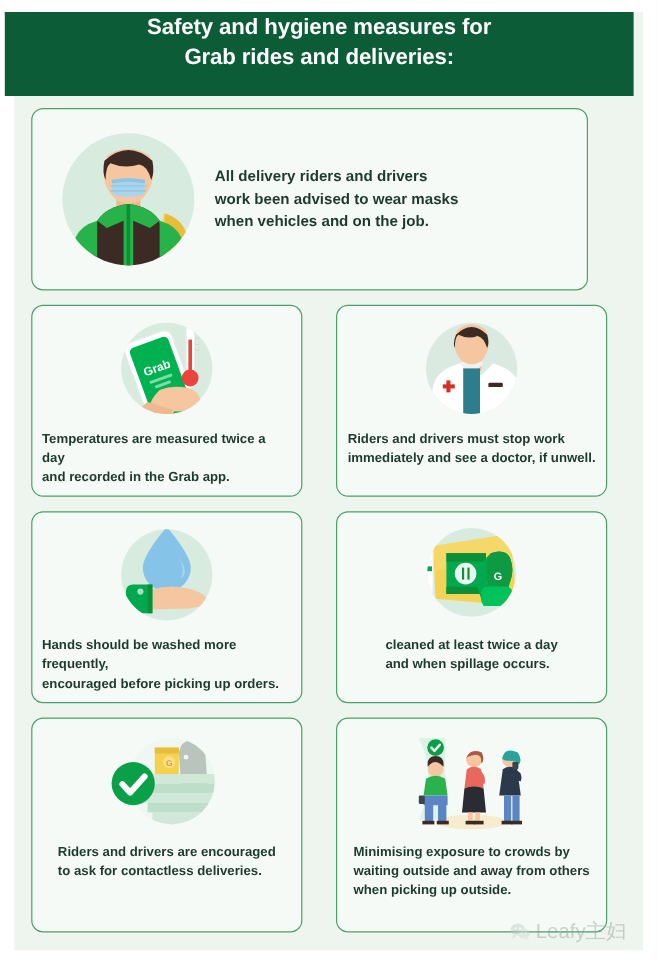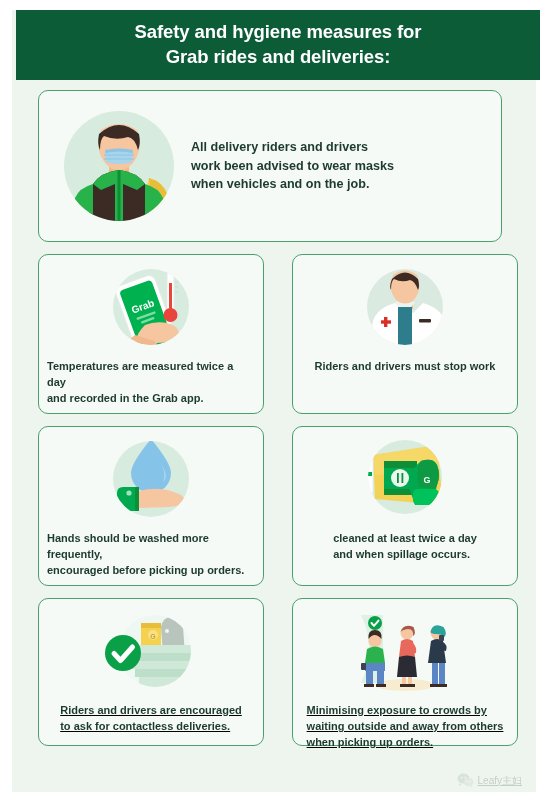--- a/index.html
+++ b/index.html
@@ -16,37 +16,37 @@
     box-sizing:border-box;
   }
   .sheet{
     position:absolute;
     left:12px;top:10px;
     width:524px;height:782px;
     background:#eef5ef;
     box-sizing:border-box;
   }
   .header{
-    position:absolute;left:16px;top:10px;
+    position:absolute;left:4px;top:10px;
     width:524px;height:70px;
     background:#0d5c38;
-    display:flex;align-items:center;justify-content:center;
+    display:flex;justify-content:center;
     box-sizing:border-box;
   }
   .header-title{
     color:#ffffff;
     font-size:18.5px;
     font-weight:bold;
     line-height:1.35;
     text-align:center;
     letter-spacing:-0.1px;
   }
   .cards{
     position:absolute;
-    left:24px;top:80px;
+    left:12px;top:80px;
     width:524px;height:712px;
     box-sizing:border-box;
     padding:10px 30px 0 14px;
   }
   .card{
     background:#f5faf6;
     border:1.3px solid #4aa06a;
     border-radius:10px;
     box-sizing:border-box;
   }
@@ -72,28 +72,28 @@
     padding-top:8px;
     box-sizing:border-box;
   }
   .card-sm .illo{width:108px;height:92px;}
   .card-sm .sm-text{
     margin-top:4px;
     font-size:11px;font-weight:bold;color:#1d3a2e;
     line-height:1.45;
     padding:0 8px;
   }
-  .row-last .card-sm{height:148px;text-decoration:underline;}
+  .row-last .card-sm{height:179px;}
   .watermark{
     position:absolute;right:26px;bottom:12px;
     display:flex;align-items:center;gap:4px;
     opacity:.42;
   }
   .watermark .wm-text{
-    font-size:10px;color:#8a9a90;font-weight:normal;text-decoration:underline;
+    font-size:17px;color:#8a9a90;font-weight:normal;
   }
   svg{display:block;}
 </style>
 </head>
 <body>
 
 <div class="page">
   <div class="sheet"></div>
 
   <div class="header">
@@ -192,20 +192,21 @@
               <path d="M44 40 l10 10 10 -10 -2 -2 q-8 5 -16 0z" fill="#eef2ef"></path>
               <rect x="47" y="44" width="14" height="48" fill="#2e7d8c"></rect>
               <rect x="33" y="54" width="3.4" height="10" fill="#d93025"></rect>
               <rect x="30" y="57.3" width="10" height="3.4" fill="#d93025"></rect>
               <rect x="68" y="56" width="12" height="3.6" rx="1" fill="#3b2b24"></rect>
             </g>
           </svg>
         </div>
         <div class="sm-text">
           <div>Riders and drivers must stop work</div>
+          <div>immediately and see a doctor, if unwell.</div>
         </div>
       </div>
     </div>
 
     <div class="row">
 
       <div class="card card-sm">
         <div class="illo">
           <svg viewBox="0 0 108 92" width="108" height="92">
             <circle cx="54" cy="44" r="38" fill="#d8ebdf"></circle>
@@ -342,21 +343,21 @@
               <rect x="81" y="56" width="6" height="22" fill="#5b85c4"></rect>
               <rect x="88" y="56" width="6" height="22" fill="#5b85c4"></rect>
               <rect x="79" y="77" width="9" height="3" fill="#3b2b24"></rect>
               <rect x="87" y="77" width="9" height="3" fill="#3b2b24"></rect>
             </g>
           </svg>
         </div>
         <div class="sm-text">
           <div>Minimising exposure to crowds by</div>
           <div>waiting outside and away from others</div>
-          <div>when picking up orders.</div>
+          <div>when picking up outside.</div>
         </div>
       </div>
     </div>
   </div>
 
   <div class="watermark">
     <span>
       <svg width="17" height="15" viewBox="0 0 17 15">
         <ellipse cx="6.5" cy="5.5" rx="6" ry="5" fill="#b9c9bf"></ellipse>
         <path d="M3 10 l-1.5 3 3.5 -1.8z" fill="#b9c9bf"></path>

